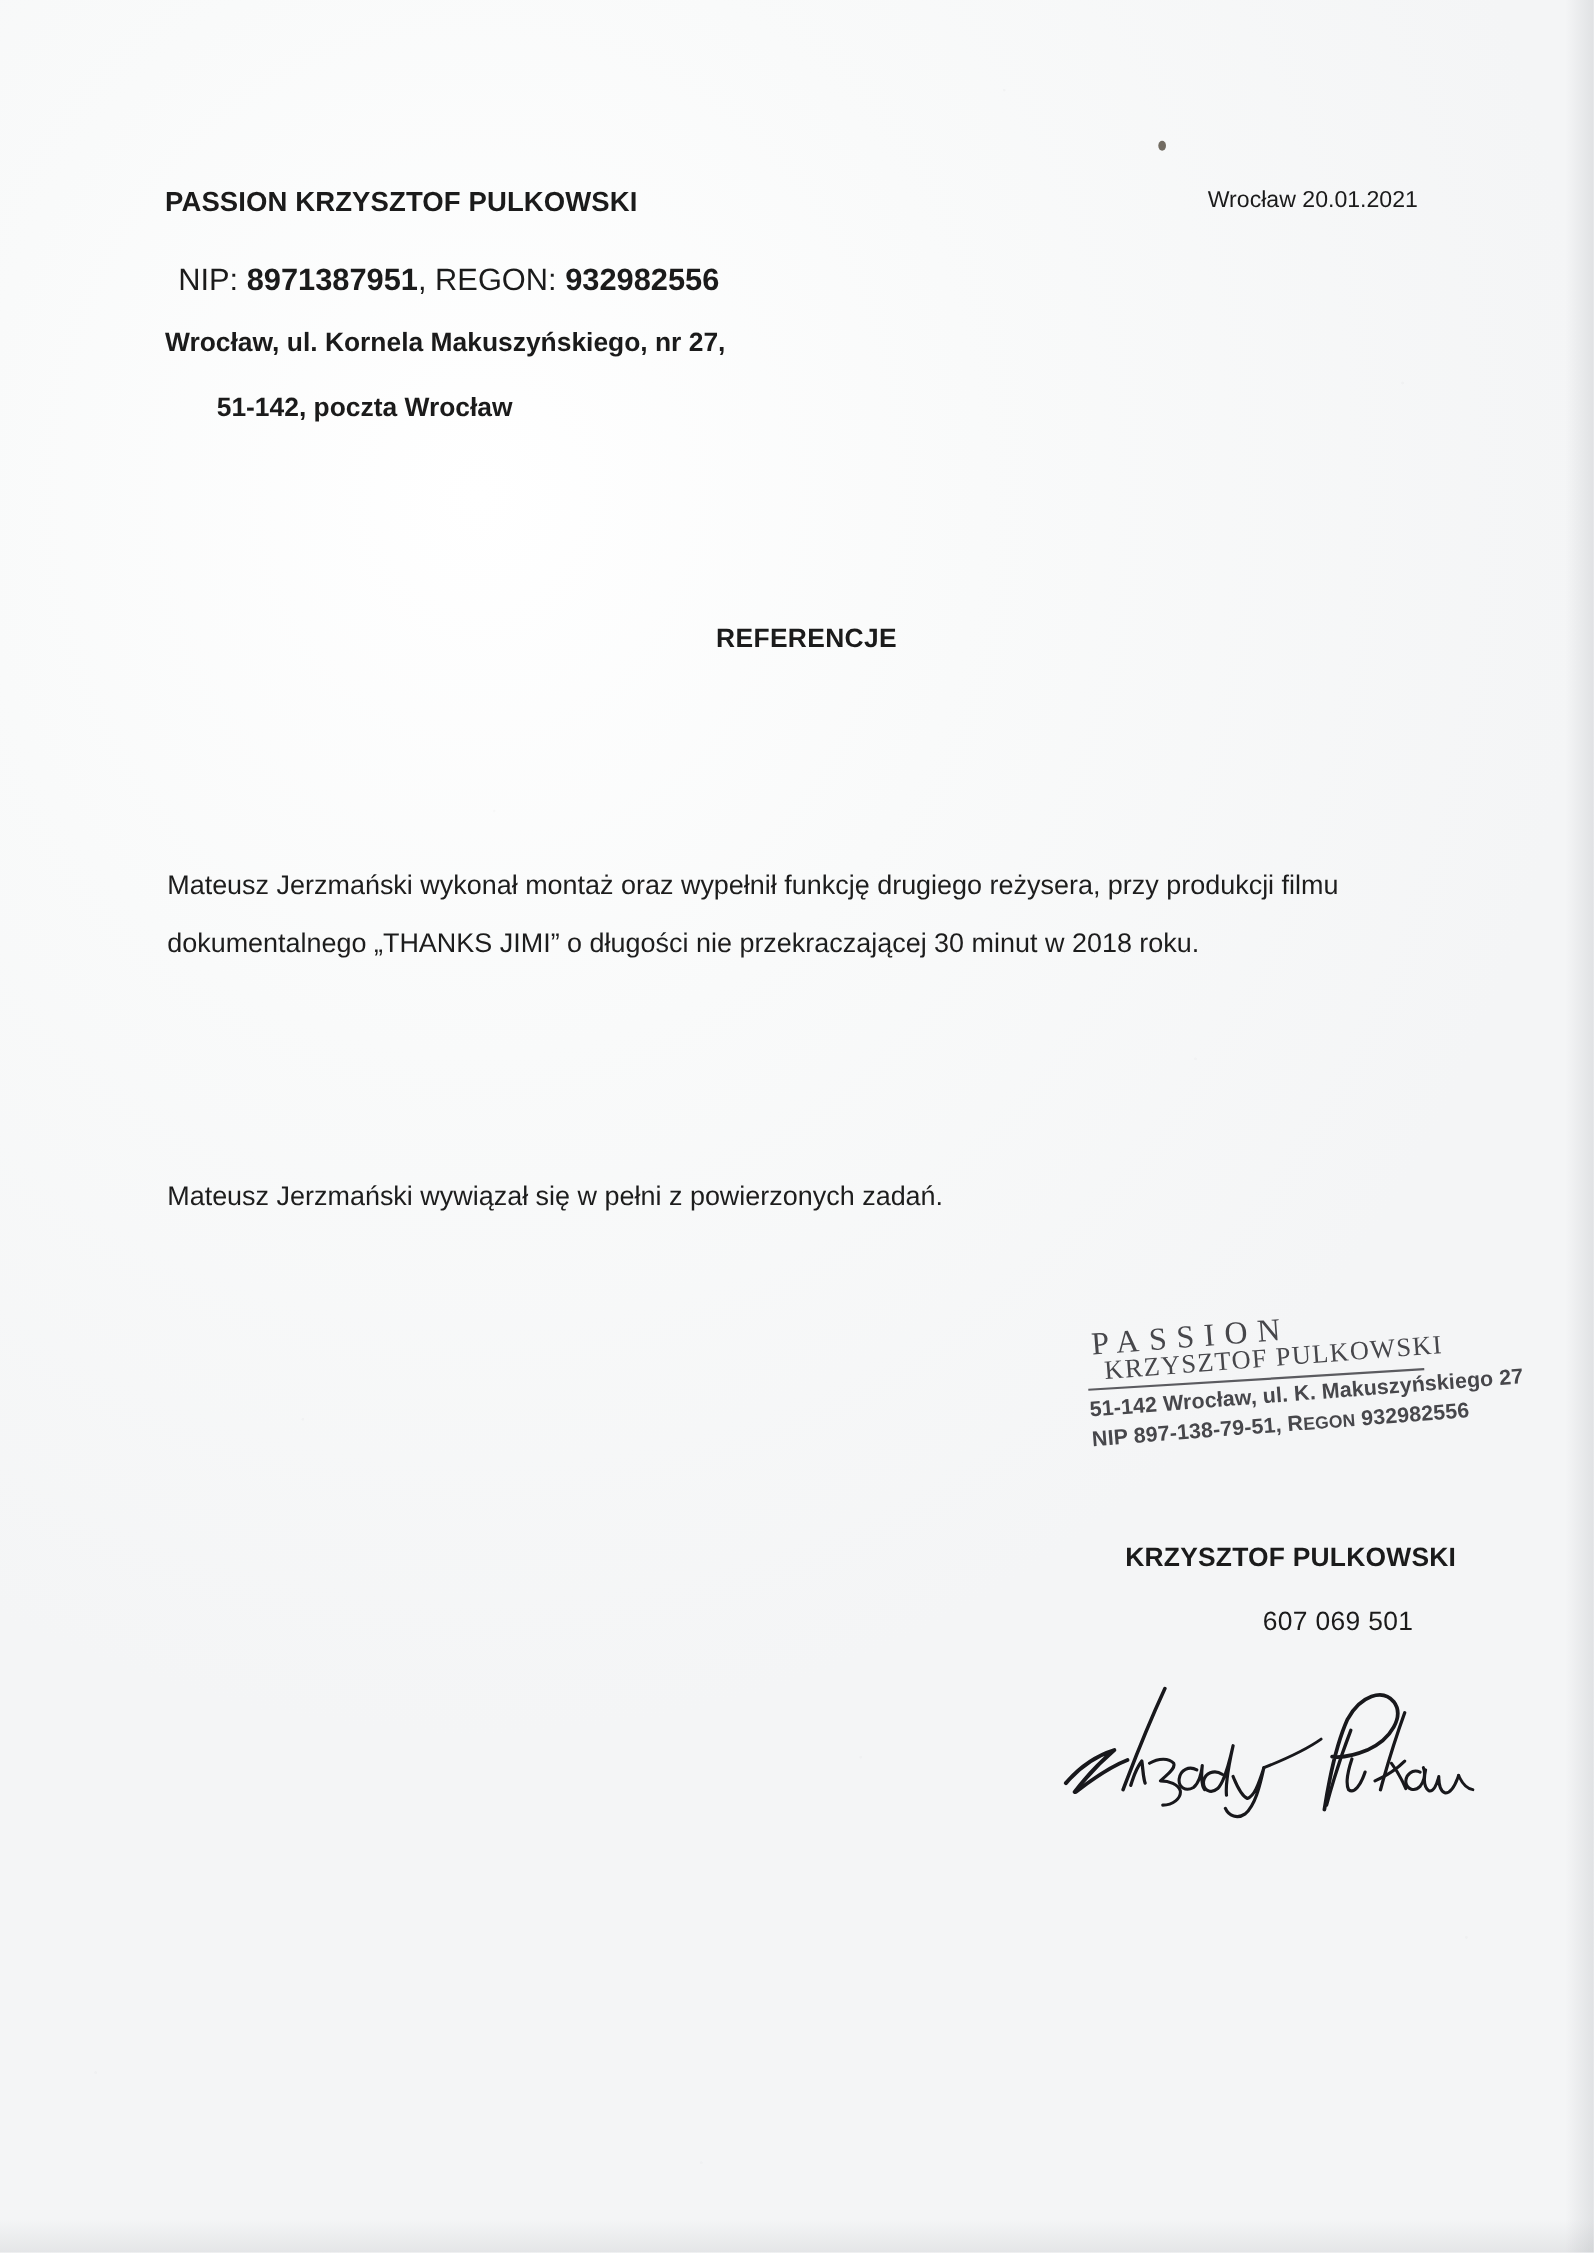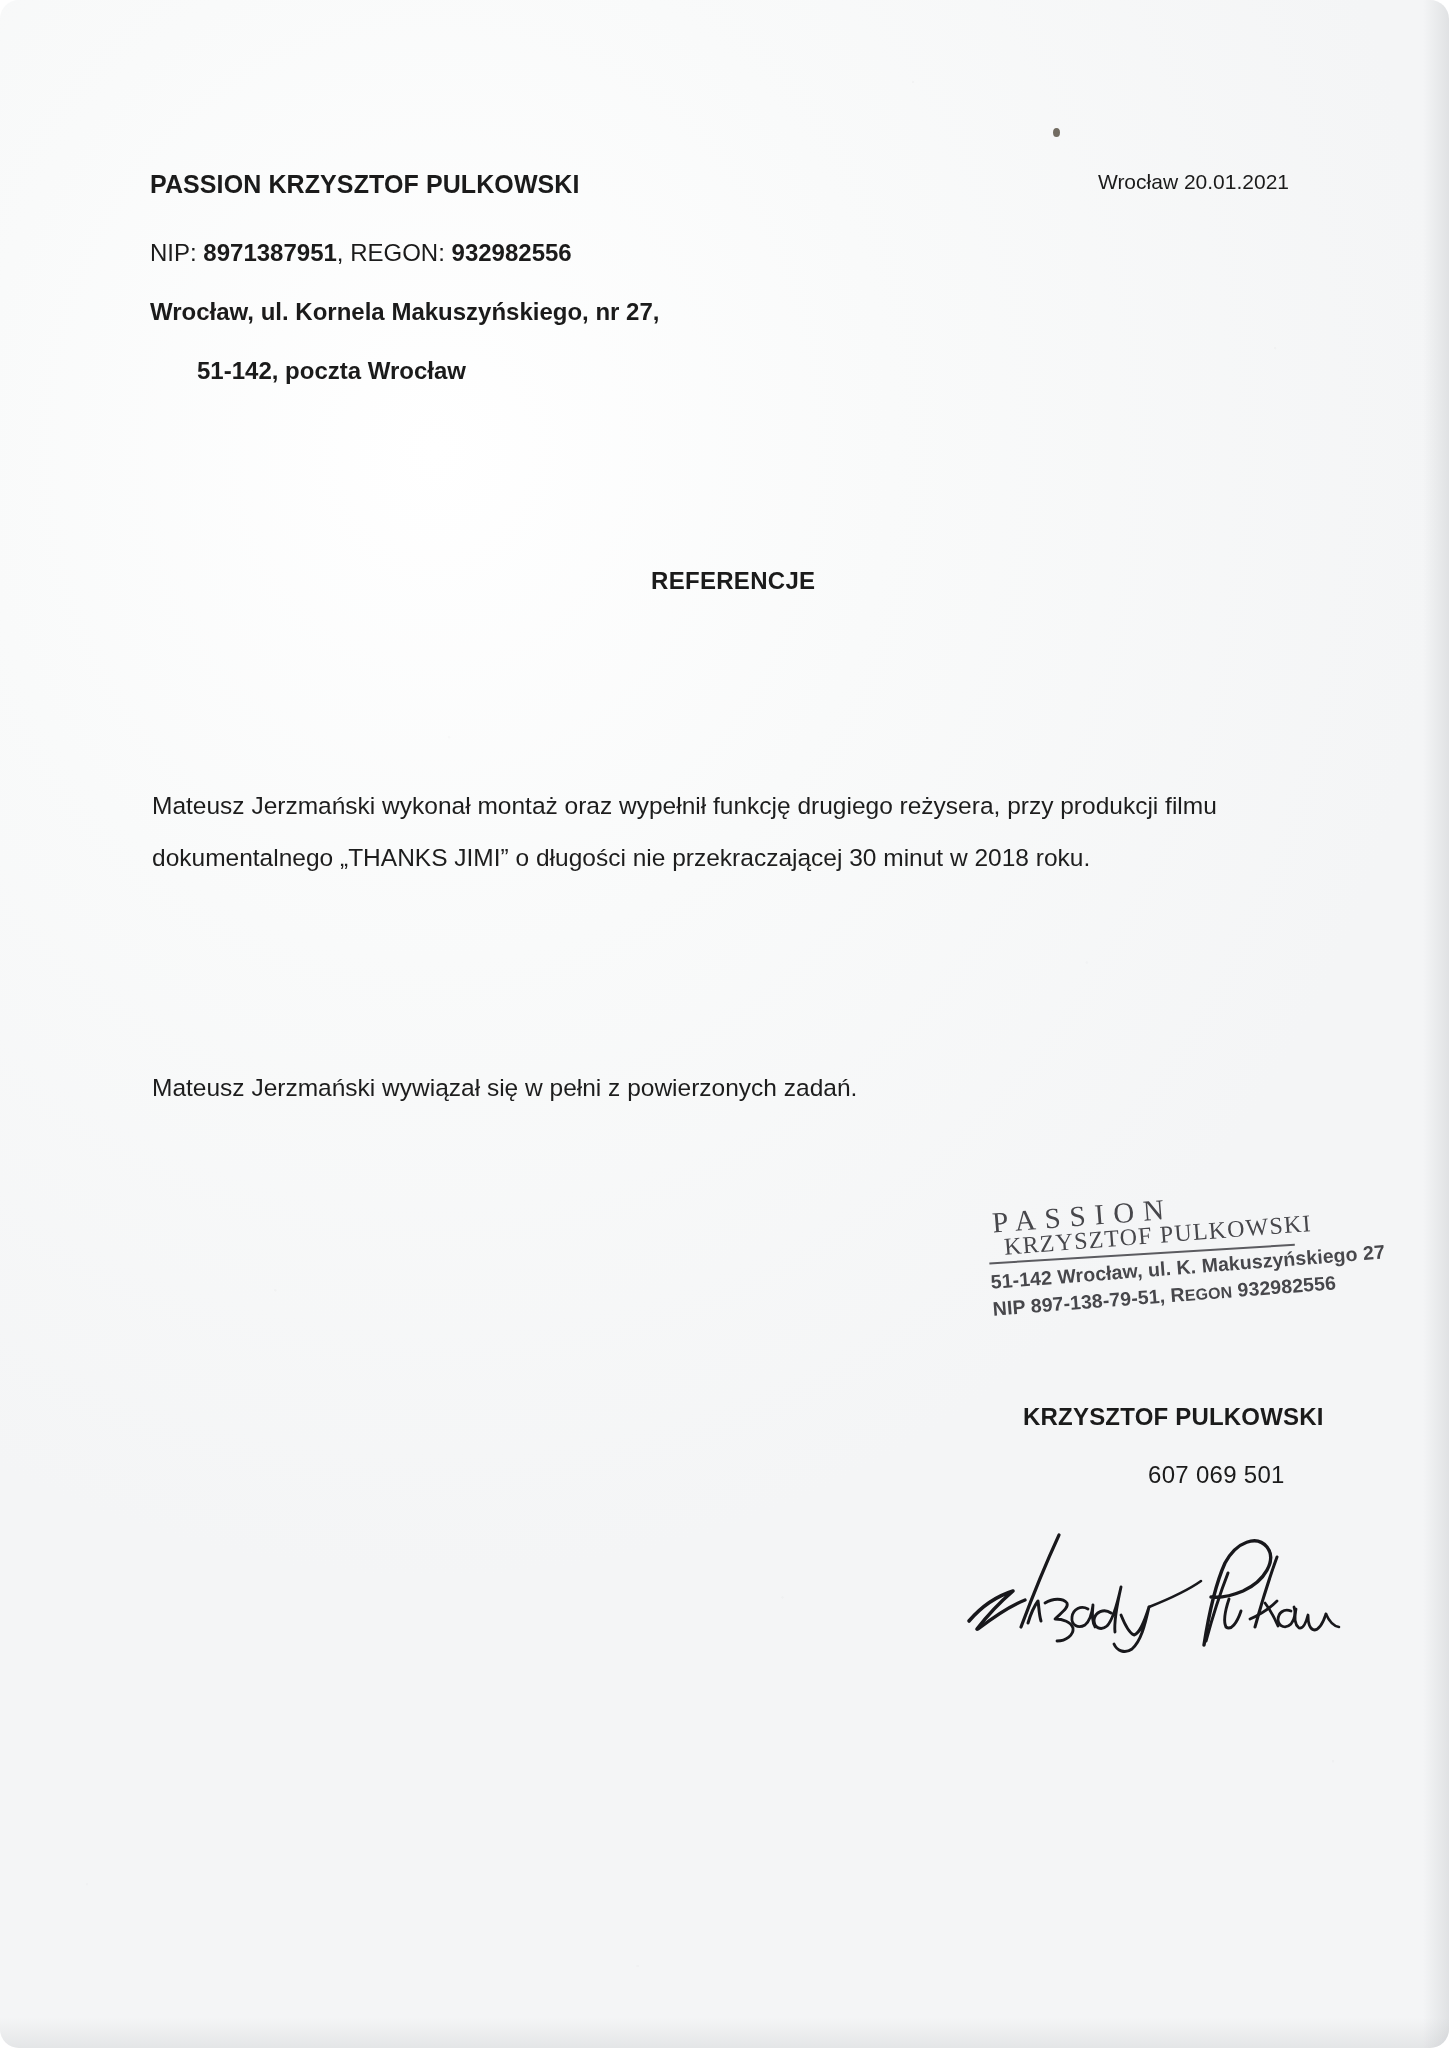--- a/index.html
+++ b/index.html
@@ -17,21 +17,20 @@
     width: 1449px;
     height: 2048px;
     margin: 0 auto;
     background: #fbfbfc;
     overflow: hidden;
     
     background-image:
       radial-gradient(ellipse 70% 55% at 30% 22%, #ffffff 0%, #f9fafa 45%, #f4f5f6 100%),
       linear-gradient(110deg, #fdfdfd 0%, #f6f7f8 38%, #fafafb 62%, #f2f3f5 100%);
     color: #1b1b1b;
-    border-radius: 19px;
   }
 
   
   .paper-grain {
     position: absolute;
     inset: 0;
     pointer-events: none;
     opacity: .5;
     background-image:
       radial-gradient(circle at 12% 9%, rgba(150,150,155,.13) 0 1.1px, transparent 1.6px),
@@ -81,23 +80,23 @@
     top: 128px;
     width: 7px;
     height: 9px;
     border-radius: 50%;
     background: #5a5348;
     opacity: .85;
   }
 
   .reg-line {
     position: absolute;
-    left: 150px;
+    left: 162px;
     top: 239px;
-    font-size: 24px;
+    font-size: 28px;
     white-space: nowrap;
   }
   .reg-line b { font-weight: bold; }
 
   .addr-1 {
     position: absolute;
     left: 150px;
     top: 298px;
     font-size: 24px;
     font-weight: bold;

